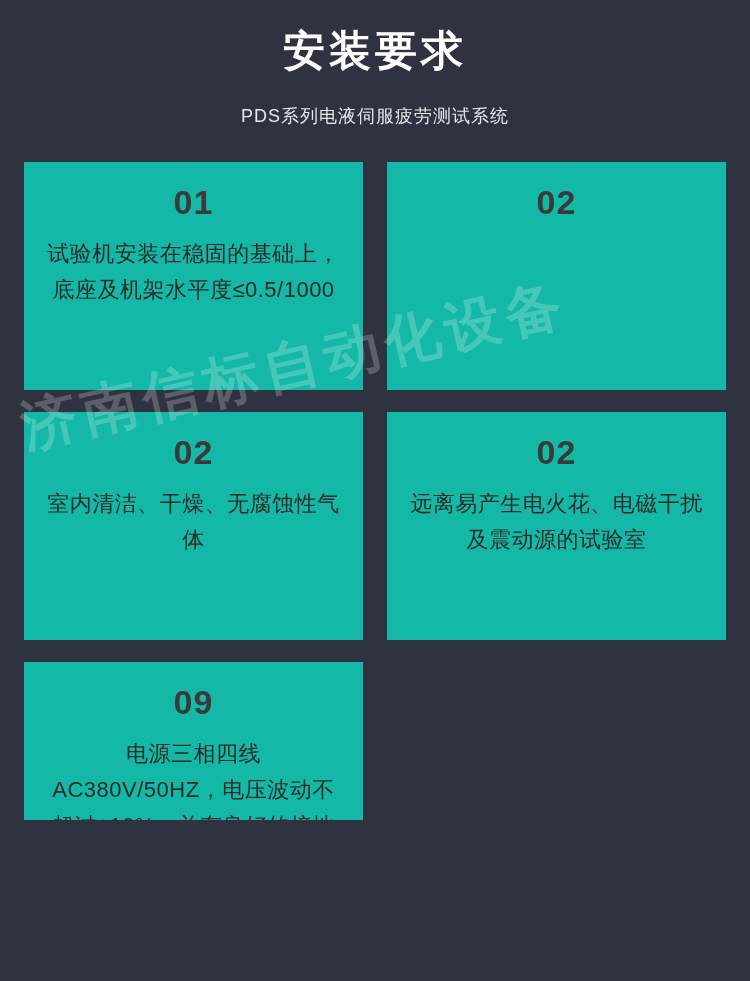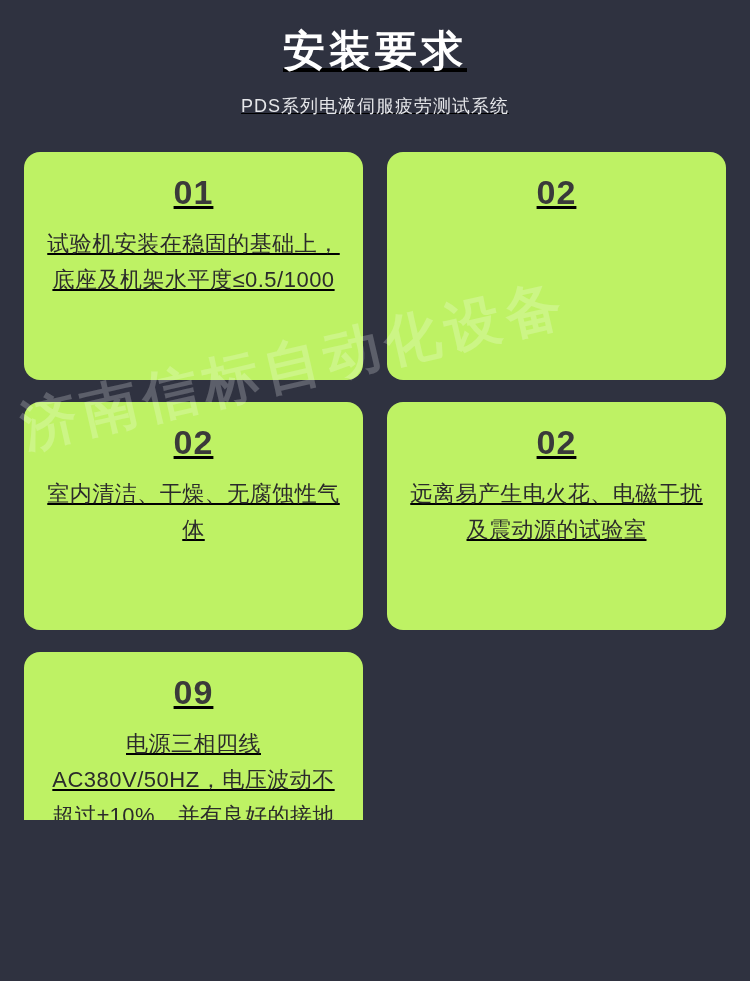--- a/index.html
+++ b/index.html
@@ -13,60 +13,58 @@
     font-family: "Liberation Sans", "DejaVu Sans", sans-serif;
     overflow: hidden;
     position: relative;
   }
   .page {
     position: relative;
     width: 750px;
     height: 820px;
     box-sizing: border-box;
     overflow: hidden;
-    text-decoration: underline;
   }
   .header {
     text-align: center;
     padding-top: 26px;
   }
   .title {
     color: #ffffff;
     font-size: 42px;
     font-weight: bold;
     letter-spacing: 4px;
     line-height: 1.2;
     margin: 0;
   }
   .subtitle {
     color: #e6e7ea;
     font-size: 18px;
     letter-spacing: 1px;
-    margin-top: 18px;
+    margin-top: 28px;
     font-weight: normal;
   }
   .grid {
     position: relative;
     margin-top: 34px;
     padding: 0 24px;
     display: grid;
     grid-template-columns: 1fr 1fr;
     grid-gap: 22px 24px;
     z-index: 2;
   }
   .card {
-    background: #bef264;
+    background: #14b8a6;
     height: 228px;
     box-sizing: border-box;
     padding: 22px 18px 14px 18px;
     display: flex;
     flex-direction: column;
     align-items: center;
     position: relative;
-    border-radius: 16px;
   }
   .card-number {
     color: #3a3a3a;
     font-size: 34px;
     font-weight: bold;
     letter-spacing: 1px;
     line-height: 1.1;
     margin-bottom: 14px;
   }
   .card-text {

